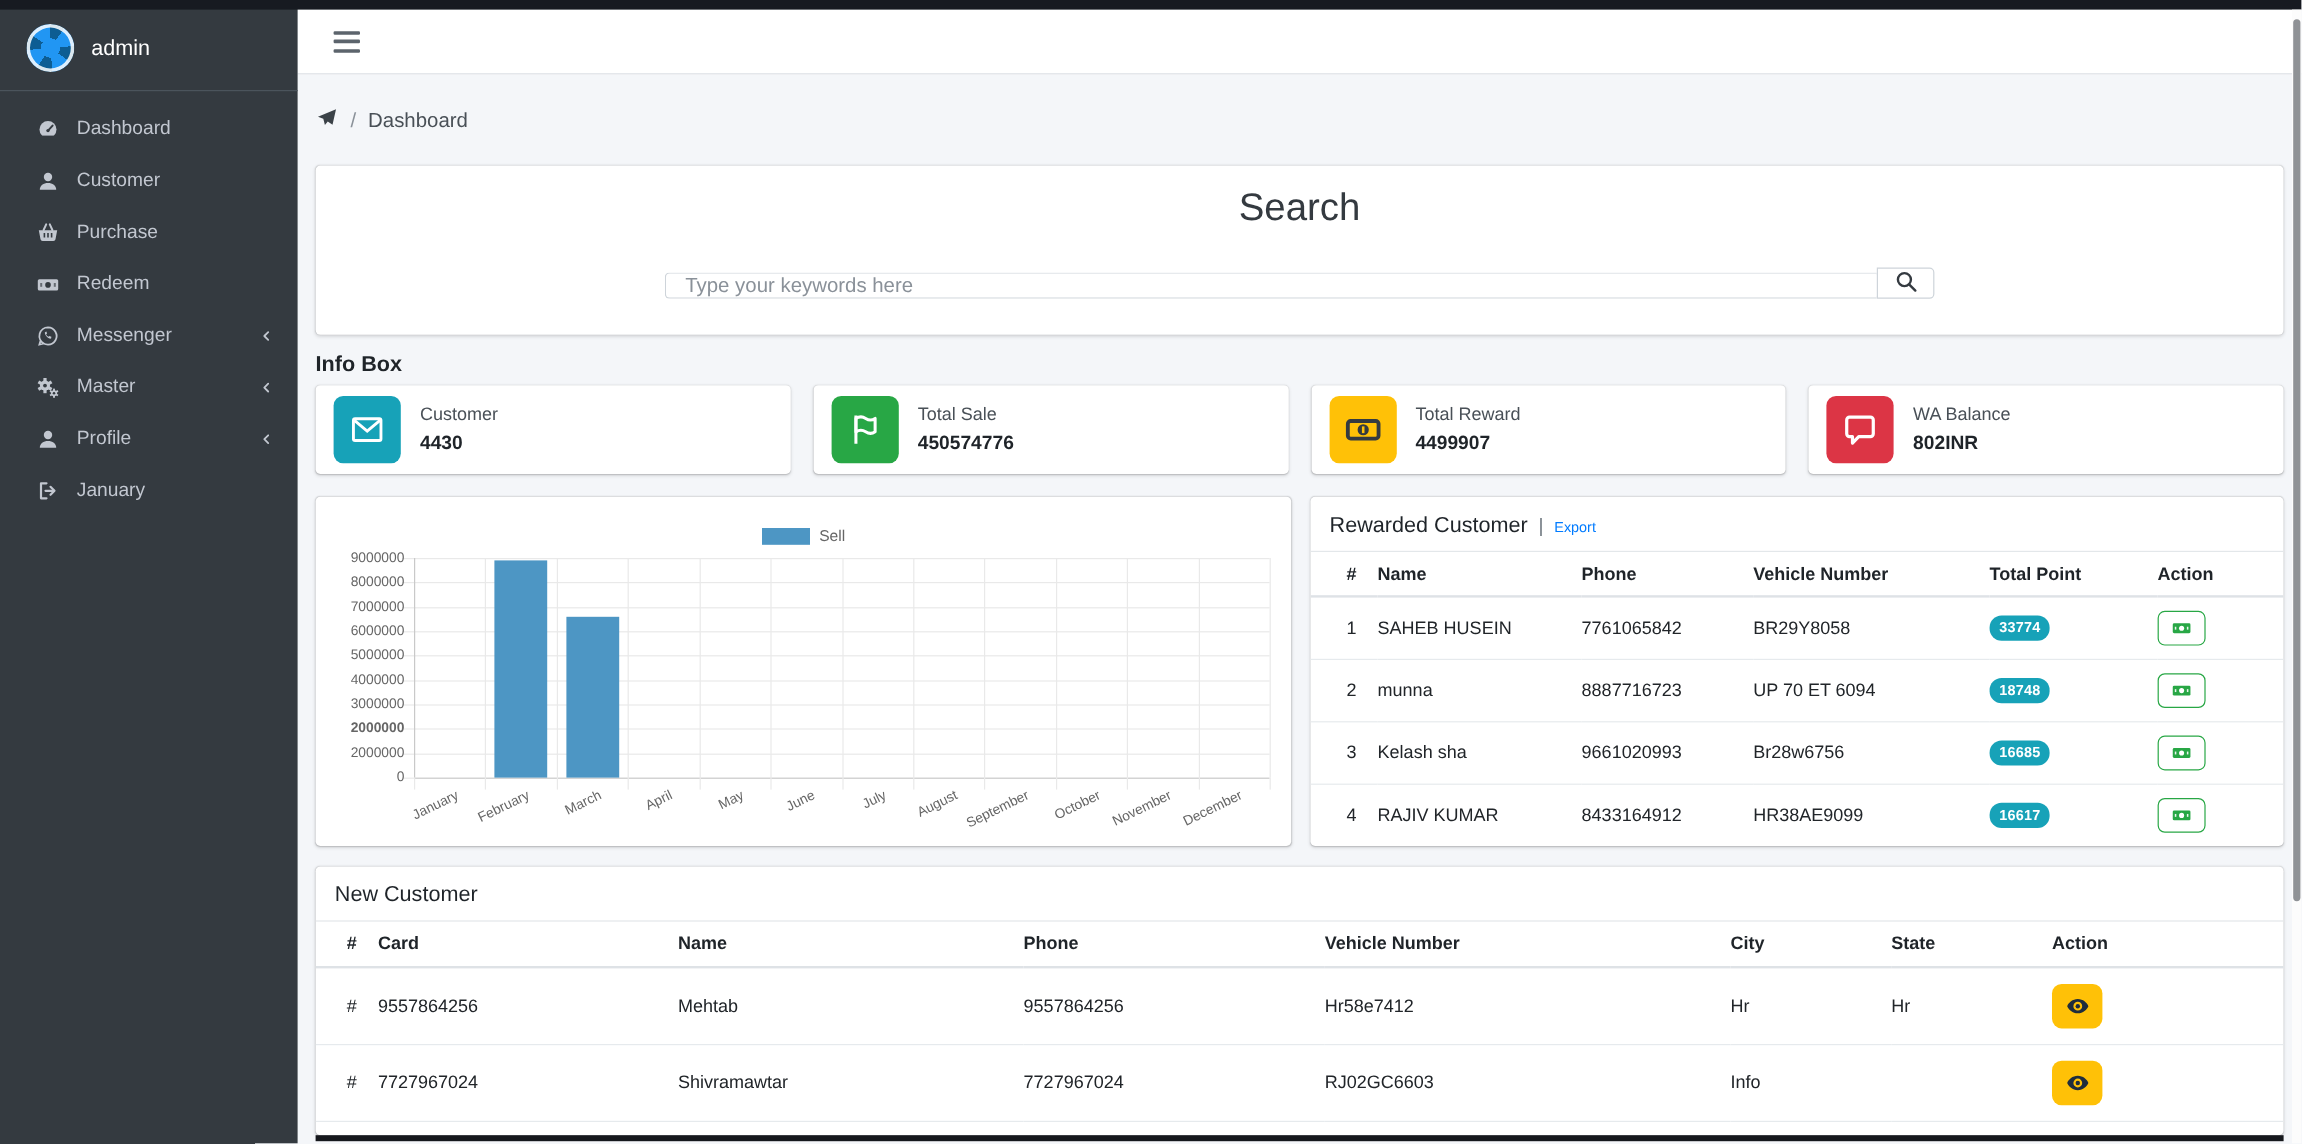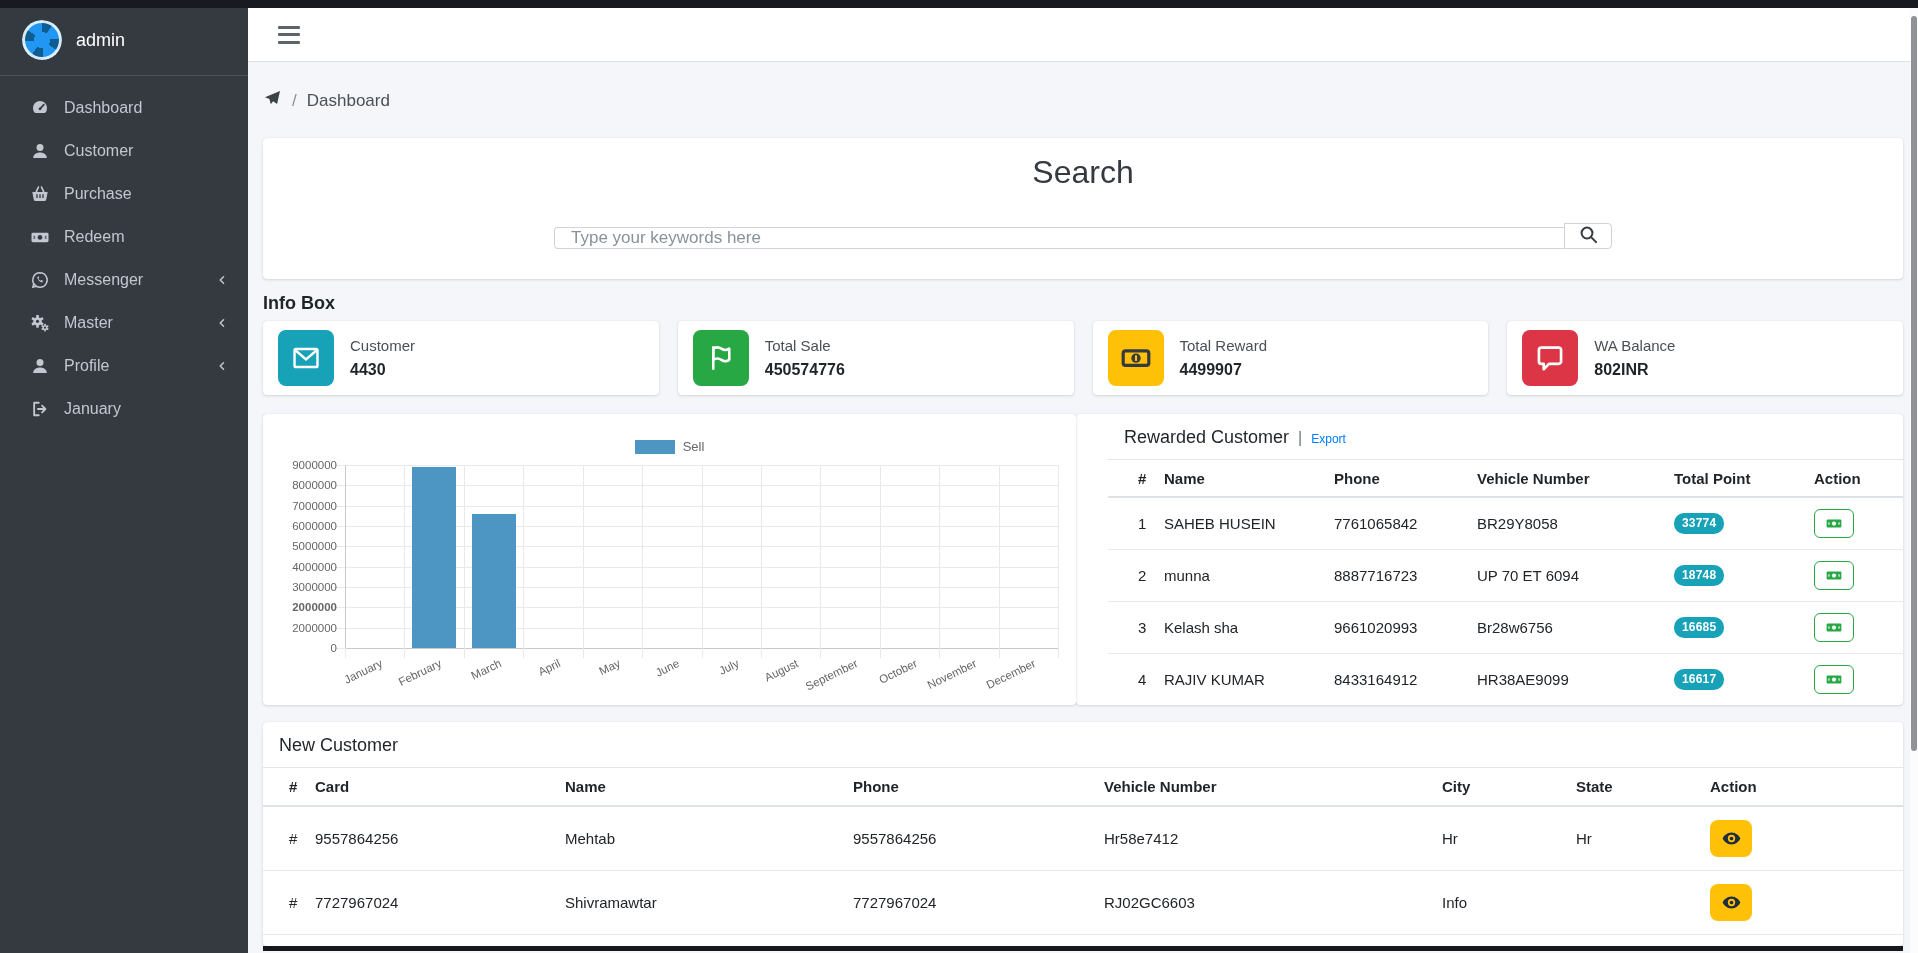--- a/index.html
+++ b/index.html
@@ -47,32 +47,32 @@
 
   .section-title { margin-top:14px; font-size:18px; color:#1f2429; }
 
   .cards-row { display:flex; gap:19px; margin-top:7px; }
   .info-card { flex:1; height:74px; display:flex; align-items:center; padding-left:15px; gap:16px; }
   .info-icon { width:56px; height:56px; border-radius:8px; display:flex; align-items:center; justify-content:center; }
   .info-icon svg { width:32px; height:32px; }
   .info-label { font-size:15px; color:#495057; margin-bottom:7px; }
   .info-value { font-size:16px; font-weight:bold; color:#1f2429; }
 
-  .main-row { display:flex; gap:0; margin-top:19px; height:291px; }
+  .main-row { display:flex; gap:16px; margin-top:19px; height:291px; }
   .chart-card { width:813px; position:relative; overflow:hidden; }
   .legend { position:absolute; top:25px; left:0; width:100%; display:flex; align-items:center; justify-content:center; gap:8px; font-size:13px; color:#666; }
   .legend-box { width:40px; height:14px; }
   .gridline-h { position:absolute; height:1px; background:#e9e9e9; }
   .gridline-v { position:absolute; width:1px; background:#e9e9e9; }
   .axis-line { background:#c9c9c9 !important; }
   .ylabel { position:absolute; width:74px; text-align:right; font-size:11.5px; color:#666; transform:translateY(-50%); }
   .xlabel { position:absolute; font-size:11.5px; color:#666; white-space:nowrap; transform:rotate(-26deg); transform-origin:100% 0; }
   .bar { position:absolute; }
 
-  .rewarded-card { flex:1; overflow:hidden;padding-left:32px; }
+  .rewarded-card { flex:1; overflow:hidden; }
   .card-header { display:flex; align-items:baseline; gap:9px; padding:13px 16px 11px 16px; border-bottom:1px solid #e3e7ea; }
   .card-title { font-size:18px; color:#1f2429; }
   .title-divider { color:#6c757d; font-size:16px; }
   .export-link { color:#007bff; font-size:12px; text-decoration:none; cursor:pointer; }
 
   table { width:100%; border-collapse:collapse; table-layout:fixed; font-size:15px; }
   th { text-align:left; font-weight:bold; color:#1f2429; }
   .rw-table th { padding:10px 8px 9px 0; border-bottom:2px solid #dee2e6; }
   .rw-table td { padding:11px 8px 11px 0; border-bottom:1px solid #e6eaed; }
   .rw-table th:first-child, .rw-table td:first-child { padding-left:30px; }

